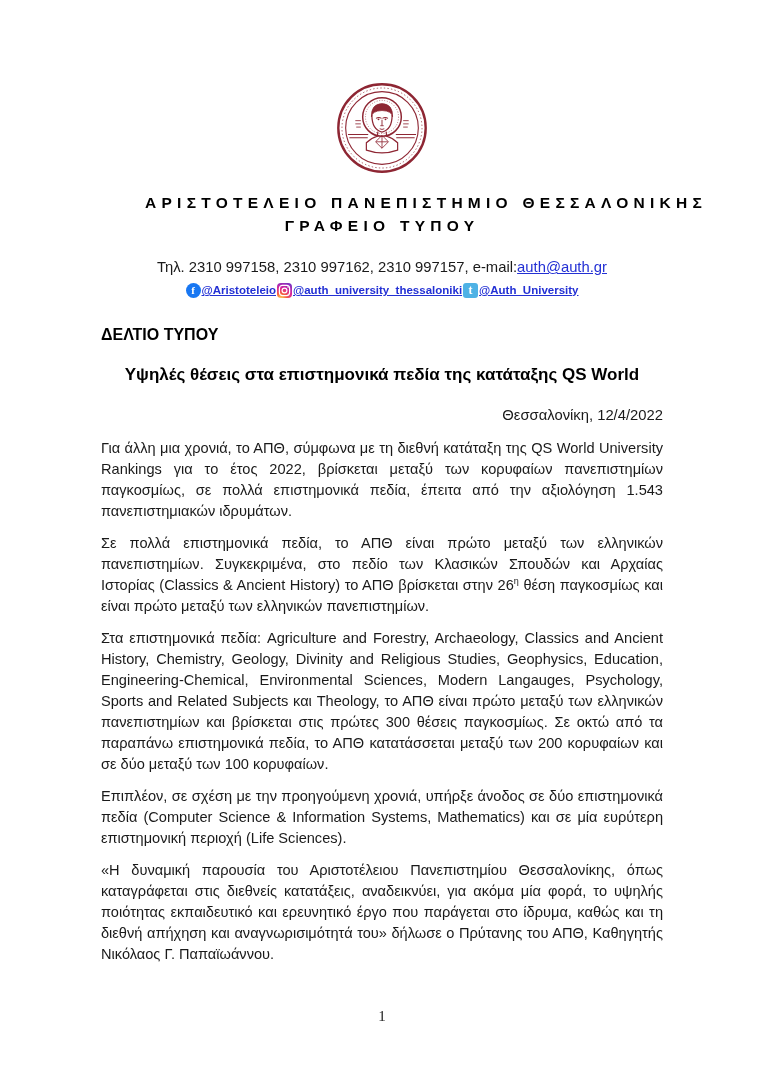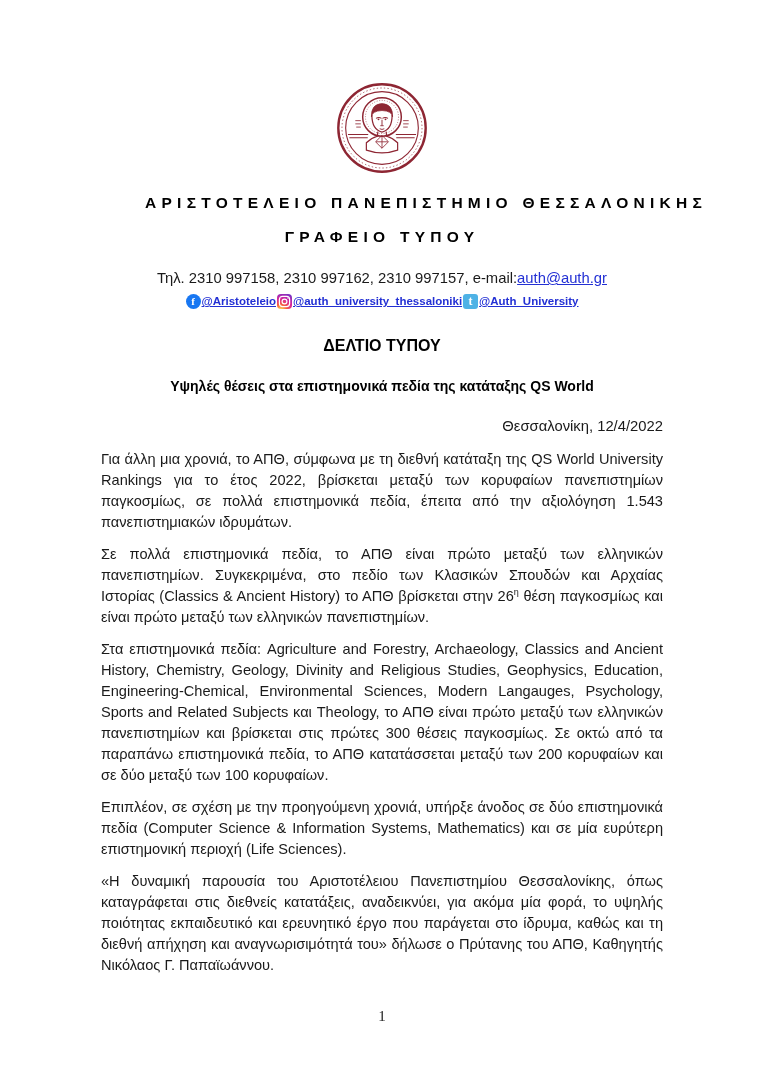--- a/index.html
+++ b/index.html
@@ -17,21 +17,21 @@
   .logo-wrap { padding-top: 82px; text-align: center; }
   .logo-wrap svg { width: 92px; height: 92px; }
 
   
   .uni-name {
     margin-top: 16px; text-align: center;
     font-weight: bold; font-size: 15.5px; color: #000;
     letter-spacing: 0.34em; white-space: nowrap; margin-left: 44px;
   }
   .office-name {
-    margin-top: 16px; text-align: center;
+    margin-top: 5px; text-align: center;
     font-weight: bold; font-size: 15.5px; color: #000;
     letter-spacing: 0.34em; white-space: nowrap;
   }
 
   
   .contact { margin-top: 21px; text-align: center; font-size: 14.8px; line-height: 22px; color: #1a1a1a; }
   .contact a { color: #2330d4; text-decoration: underline; }
 
   
   .social-row {
@@ -42,22 +42,22 @@
   .social-link { color: #2330d4; text-decoration: underline; display: inline-flex; align-items: center; gap: 2px; }
   .si { width: 15px; height: 15px; display: inline-block; vertical-align: middle; flex: 0 0 auto; }
   .fb-badge  { border-radius: 50%; background: #1877F2; color:#fff; font-size: 11px; font-weight: bold;
                display:inline-flex; align-items:center; justify-content:center; font-family:"Liberation Serif",serif; }
   .ig-badge  { border-radius: 4px; background: radial-gradient(circle at 25% 110%, #fdcb52 8%, #f75e3e 30%, #d6249f 60%, #6b33c9 95%);
                display:inline-flex; align-items:center; justify-content:center; }
   .tw-badge  { border-radius: 3px; background: #4eb2e5; color:#fff; font-size: 12px; font-weight: bold;
                display:inline-flex; align-items:center; justify-content:center; font-family:"Liberation Serif",serif; }
 
   
-  .press-label { margin-top: 27px; text-align: center; font-weight: bold; font-size: 16px; color: #000; }
-  .doc-title   { margin-top: 19px; text-align: center; font-weight: bold; font-size: 14px; line-height: 24px; color: #000; }
+  .press-label { margin-top: 27px; font-weight: bold; font-size: 16px; color: #000; }
+  .doc-title   { margin-top: 19px; text-align: center; font-weight: bold; font-size: 17px; line-height: 24px; color: #000; }
   .dateline    { margin-top: 20px; text-align: right; font-size: 14.8px; color: #1a1a1a; }
 
   
   .body-text { margin-top: 15px; }
   .body-para {
     font-size: 14.6px; line-height: 21px;
     text-align: justify; text-justify: inter-word;
     margin-bottom: 11px; color: #1a1a1a;
   }
   .body-para sup { font-size: 0.62em; line-height: 0; vertical-align: super; }

